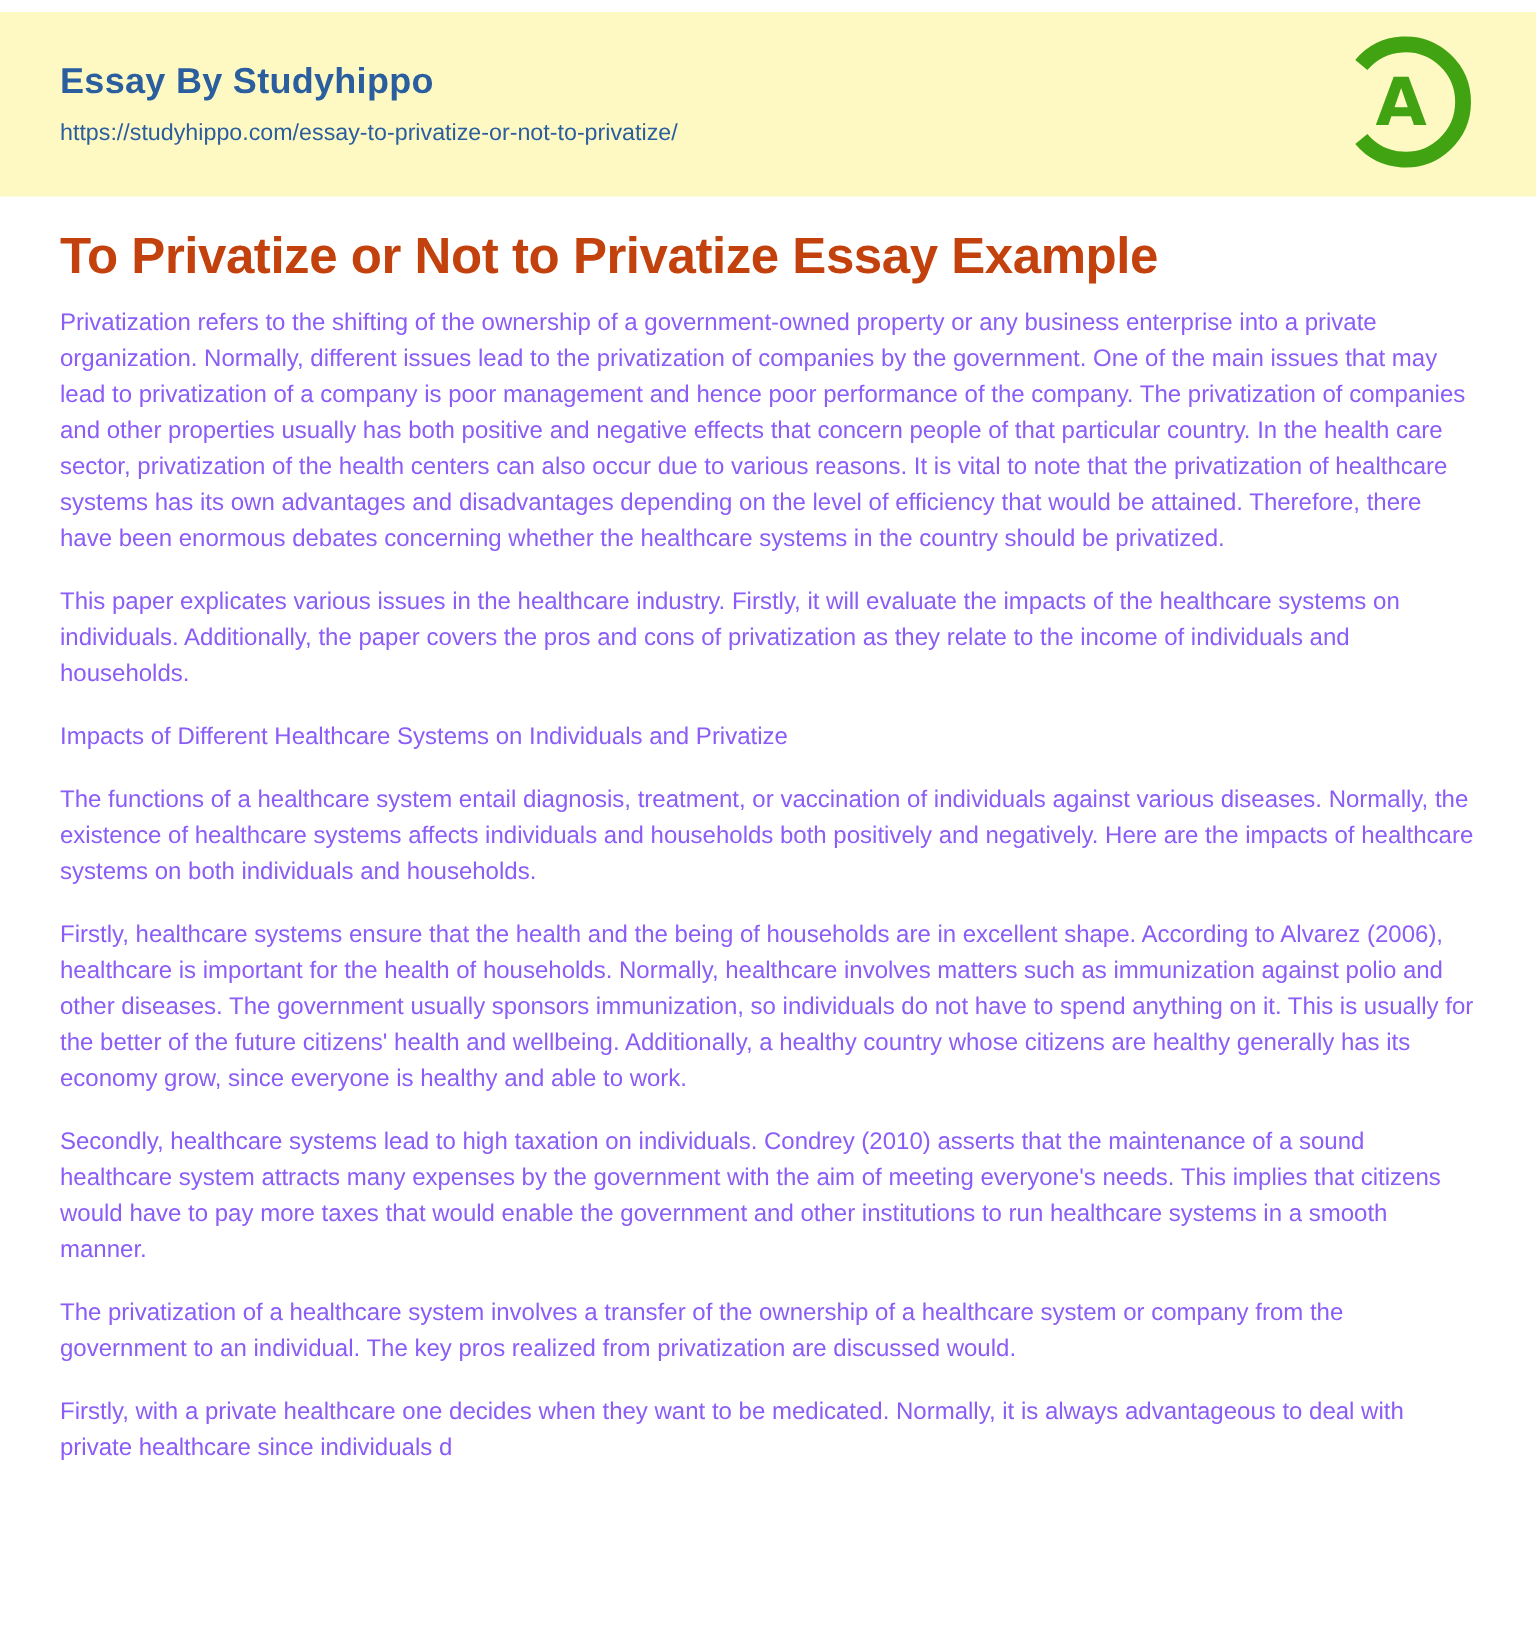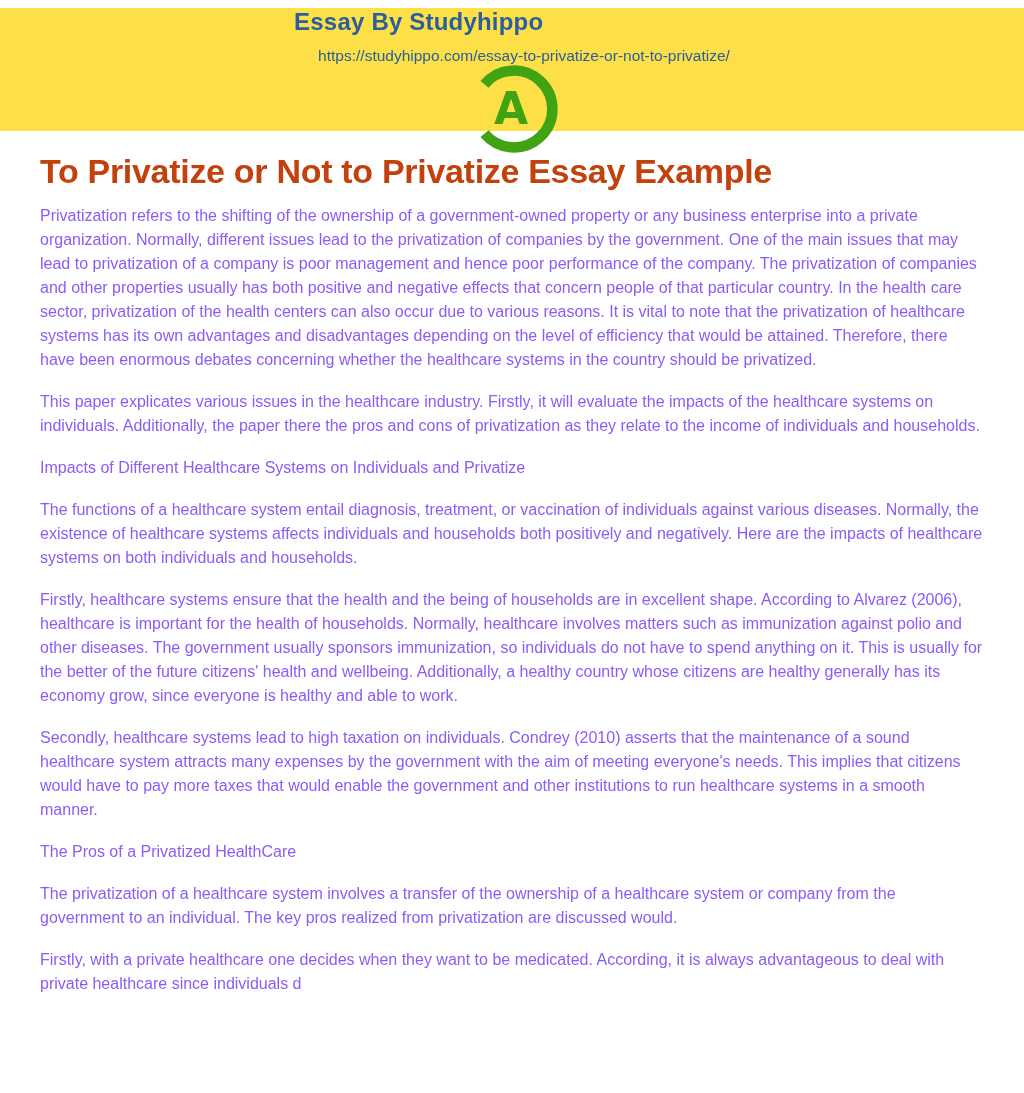--- a/index.html
+++ b/index.html
@@ -11,41 +11,39 @@
     width: 1024px;
     min-height: 1093px;
     background: #ffffff;
     margin: 0 auto;
     overflow: hidden;
   }
   .site-header {
     margin-top: 8px;
     width: 100%;
     height: 123px;
-    background: #fde047;
+    background: #fef9c3;
     display: flex;
     align-items: center;
     justify-content: space-between;
     padding: 0 40px;
-    flex-direction: column;
   }
   .header-text { display: flex; flex-direction: column; }
   .site-title {
     color: #2b5e9e;
     font-size: 24px;
     font-weight: bold;
     letter-spacing: 0.2px;
     margin-bottom: 11px;
   }
   .page-url {
     color: #2b5e9e;
     font-size: 15.5px;
     text-decoration: none;
     cursor: pointer;
-    margin-left: 24px;
   }
   .logo { width: 96px; height: 96px; margin-top: -4px; margin-right: 1px; }
   .logo svg { display: block; width: 96px; height: 96px; }
   main { padding: 20px 40px 0 40px; }
   h1.article-title {
     color: #c2410c;
     font-size: 34px;
     line-height: 1.2;
     font-weight: bold;
     letter-spacing: -0.3px;
@@ -75,30 +73,29 @@
         <text x="49" y="66" text-anchor="middle" font-family="DejaVu Sans, sans-serif" font-size="46" font-weight="bold" fill="#41a312">A</text>
       </svg>
     </div>
   </header>
 
   <main>
     <h1 class="article-title">To Privatize or Not to Privatize Essay Example</h1>
 
     <p class="body-paragraph">Privatization refers to the shifting of the ownership of a government-owned property or any business enterprise into a private organization. Normally, different issues lead to the privatization of companies by the government. One of the main issues that may lead to privatization of a company is poor management and hence poor performance of the company. The privatization of companies and other properties usually has both positive and negative effects that concern people of that particular country. In the health care sector, privatization of the health centers can also occur due to various reasons. It is vital to note that the privatization of healthcare systems has its own advantages and disadvantages depending on the level of efficiency that would be attained. Therefore, there have been enormous debates concerning whether the healthcare systems in the country should be privatized.</p>
 
-    <p class="body-paragraph">This paper explicates various issues in the healthcare industry. Firstly, it will evaluate the impacts of the healthcare systems on individuals. Additionally, the paper there the pros and cons of privatization as they relate to the income of individuals and households.</p>
+    <p class="body-paragraph">This paper explicates various issues in the healthcare industry. Firstly, it will evaluate the impacts of the healthcare systems on individuals. Additionally, the paper covers the pros and cons of privatization as they relate to the income of individuals and households.</p>
 
     <p class="body-paragraph">Impacts of Different Healthcare Systems on Individuals and Privatize</p>
 
     <p class="body-paragraph">The functions of a healthcare system entail diagnosis, treatment, or vaccination of individuals against various diseases. Normally, the existence of healthcare systems affects individuals and households both positively and negatively. Here are the impacts of healthcare systems on both individuals and households.</p>
 
     <p class="body-paragraph">Firstly, healthcare systems ensure that the health and the being of households are in excellent shape. According to Alvarez (2006), healthcare is important for the health of households. Normally, healthcare involves matters such as immunization against polio and other diseases. The government usually sponsors immunization, so individuals do not have to spend anything on it. This is usually for the better of the future citizens' health and wellbeing. Additionally, a healthy country whose citizens are healthy generally has its economy grow, since everyone is healthy and able to work.</p>
 
     <p class="body-paragraph">Secondly, healthcare systems lead to high taxation on individuals. Condrey (2010) asserts that the maintenance of a sound healthcare system attracts many expenses by the government with the aim of meeting everyone's needs. This implies that citizens would have to pay more taxes that would enable the government and other institutions to run healthcare systems in a smooth manner.</p>
 
-    <p class="body-paragraph">The Pros of a Privatized HealthCare</p>
 
     <p class="body-paragraph">The privatization of a healthcare system involves a transfer of the ownership of a healthcare system or company from the government to an individual. The key pros realized from privatization are discussed would.</p>
 
-    <p class="body-paragraph">Firstly, with a private healthcare one decides when they want to be medicated. According, it is always advantageous to deal with private healthcare since individuals d</p>
+    <p class="body-paragraph">Firstly, with a private healthcare one decides when they want to be medicated. Normally, it is always advantageous to deal with private healthcare since individuals d</p>
   </main>
 
 </div>
 
 </body></html>

